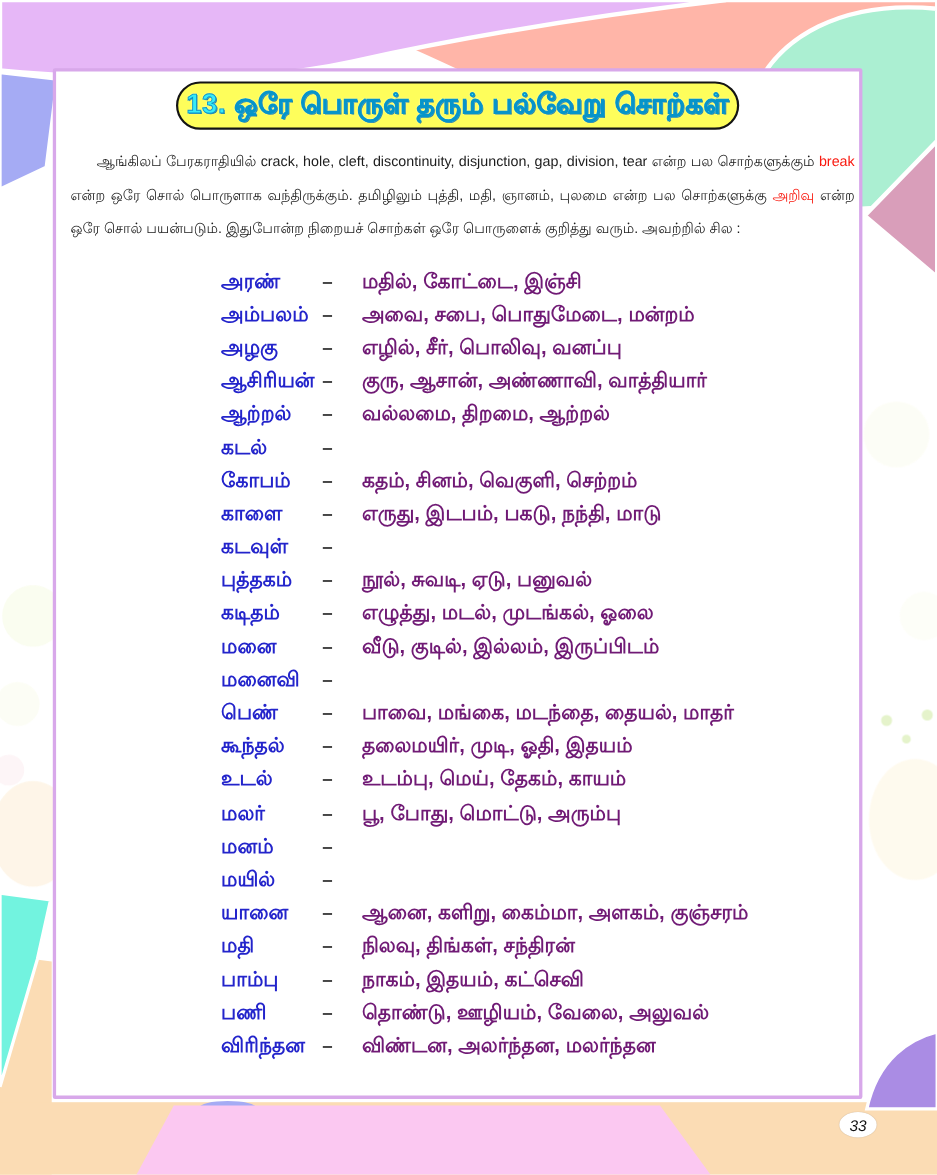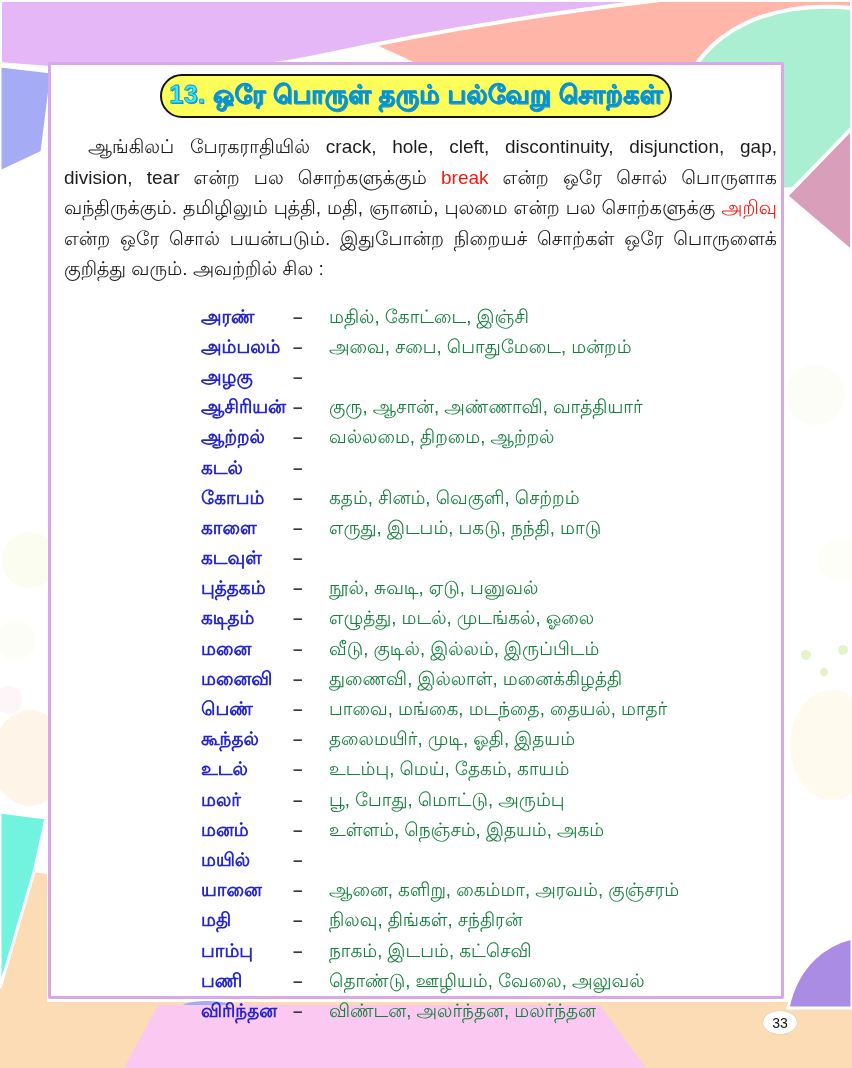--- a/index.html
+++ b/index.html
@@ -24,41 +24,42 @@
   .title-pill span{
     font-size:25px;font-weight:bold;letter-spacing:.5px;
     color:#38eaf6;
     -webkit-text-stroke:0.8px #0794c9;
     text-shadow:0 0 2px #ffffff,1px 1px 0 #0a6c93;
     white-space:nowrap;
   }
 
   .intro{
     margin:14px 4px 0 13px;
-    font-size:19px;line-height:30.5px;color:#1c1c1c;
+    font-size:13px;line-height:30.5px;color:#1c1c1c;
     text-align:justify;text-indent:24px;
   }
   .intro .red{color:#f9180e;}
 
   .word-list{
     margin:18px 10px 12px 150px;
   }
   .row{
     display:grid;grid-template-columns:92px 36px auto;
     height:30.2px;align-items:center;
   }
   .row .w{color:#2324cb;font-weight:bold;font-size:18.5px;white-space:nowrap;}
   .row .d{color:#3a3a3a;font-weight:bold;font-size:17px;text-align:left;}
-  .row .s{color:#15803d;font-weight:400;font-size:18.5px;white-space:nowrap;}
+  .row .s{color:#701a75;font-weight:700;font-size:18.5px;white-space:nowrap;}
 
   .pageno{
     position:absolute;left:763px;top:1011px;width:34px;height:23px;z-index:3;
     background:#ffffff;border-radius:50%;
     display:flex;align-items:center;justify-content:center;
     box-shadow:0 0 1px rgba(0,0,0,.25);
+    font-style:italic;
   }
   .pageno span{font-size:14px;color:#111;font-weight:500;}
 </style>
 </head>
 <body>
 
 <svg class="bg-svg" viewBox="0 0 852 1068" aria-hidden="true">
   <rect width="852" height="1068" fill="#ffffff"></rect>
 
   <g opacity="0.55">
@@ -113,20 +114,21 @@
         <span class="s">மதில், கோட்டை, இஞ்சி</span>
       </div>
       <div class="row">
         <span class="w">அம்பலம்</span>
         <span class="d">–</span>
         <span class="s">அவை, சபை, பொதுமேடை, மன்றம்</span>
       </div>
       <div class="row">
         <span class="w">அழகு</span>
         <span class="d">–</span>
+        <span class="s">எழில், சீர், பொலிவு, வனப்பு</span>
       </div>
       <div class="row">
         <span class="w">ஆசிரியன்</span>
         <span class="d">–</span>
         <span class="s">குரு, ஆசான், அண்ணாவி, வாத்தியார்</span>
       </div>
       <div class="row">
         <span class="w">ஆற்றல்</span>
         <span class="d">–</span>
         <span class="s">வல்லமை, திறமை, ஆற்றல்</span>
@@ -160,21 +162,20 @@
         <span class="s">எழுத்து, மடல், முடங்கல், ஓலை</span>
       </div>
       <div class="row">
         <span class="w">மனை</span>
         <span class="d">–</span>
         <span class="s">வீடு, குடில், இல்லம், இருப்பிடம்</span>
       </div>
       <div class="row">
         <span class="w">மனைவி</span>
         <span class="d">–</span>
-        <span class="s">துணைவி, இல்லாள், மனைக்கிழத்தி</span>
       </div>
       <div class="row">
         <span class="w">பெண்</span>
         <span class="d">–</span>
         <span class="s">பாவை, மங்கை, மடந்தை, தையல், மாதர்</span>
       </div>
       <div class="row">
         <span class="w">கூந்தல்</span>
         <span class="d">–</span>
         <span class="s">தலைமயிர், முடி, ஓதி, இதயம்</span>
@@ -185,40 +186,39 @@
         <span class="s">உடம்பு, மெய், தேகம், காயம்</span>
       </div>
       <div class="row">
         <span class="w">மலர்</span>
         <span class="d">–</span>
         <span class="s">பூ, போது, மொட்டு, அரும்பு</span>
       </div>
       <div class="row">
         <span class="w">மனம்</span>
         <span class="d">–</span>
-        <span class="s">உள்ளம், நெஞ்சம், இதயம், அகம்</span>
       </div>
       <div class="row">
         <span class="w">மயில்</span>
         <span class="d">–</span>
       </div>
       <div class="row">
         <span class="w">யானை</span>
         <span class="d">–</span>
-        <span class="s">ஆனை, களிறு, கைம்மா, அரவம், குஞ்சரம்</span>
+        <span class="s">ஆனை, களிறு, கைம்மா, அளகம், குஞ்சரம்</span>
       </div>
       <div class="row">
         <span class="w">மதி</span>
         <span class="d">–</span>
         <span class="s">நிலவு, திங்கள், சந்திரன்</span>
       </div>
       <div class="row">
         <span class="w">பாம்பு</span>
         <span class="d">–</span>
-        <span class="s">நாகம், இடபம், கட்செவி</span>
+        <span class="s">நாகம், இதயம், கட்செவி</span>
       </div>
       <div class="row">
         <span class="w">பணி</span>
         <span class="d">–</span>
         <span class="s">தொண்டு, ஊழியம், வேலை, அலுவல்</span>
       </div>
       <div class="row">
         <span class="w">விரிந்தன</span>
         <span class="d">–</span>
         <span class="s">விண்டன, அலர்ந்தன, மலர்ந்தன</span>

